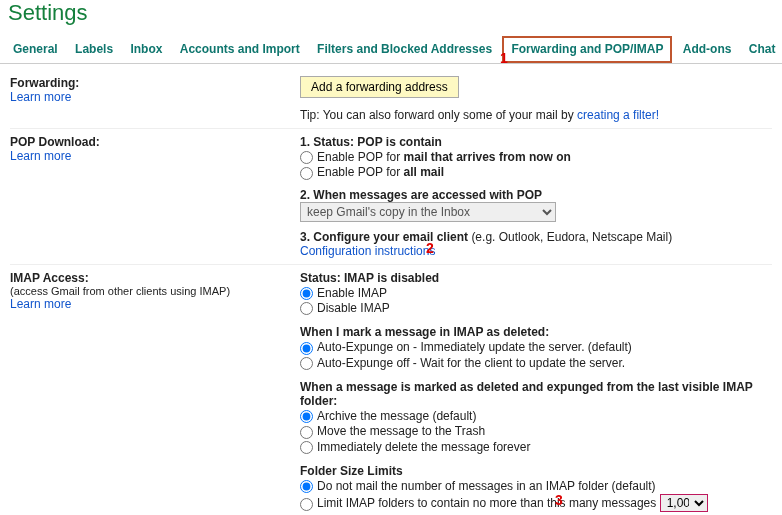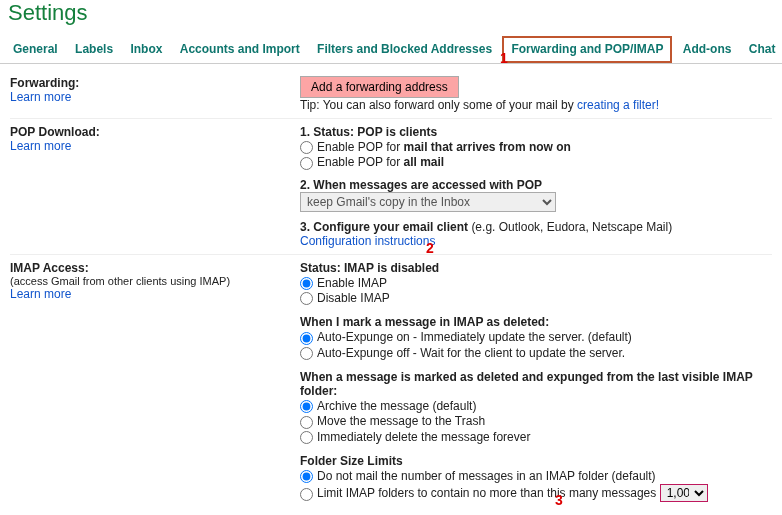--- a/index.html
+++ b/index.html
@@ -10,22 +10,22 @@
 .tab.active{border:2px solid #c0562f;border-bottom:2px solid #c0562f;position:relative}
 .annot{color:#d00;font-weight:700;font-size:14px;position:absolute}
 .content{padding:6px 10px 0 10px}
 .row{display:flex;align-items:flex-start;border-top:1px solid #eee;padding:6px 0}
 .row:first-child{border-top:none}
 .col-label{width:290px;flex:0 0 290px}
 .col-body{flex:1}
 .lbl{font-weight:700}
 .link{color:#15c;cursor:pointer}
 .sublbl{color:#222;font-size:11px}
-.tip{margin-top:0}
-.btn{font:12px Arial;border:1px solid #aaa;background:#fca5a5;padding:3px 10px;cursor:pointer}
+.tip{margin-top:10px}
+.btn{font:12px Arial;border:1px solid #aaa;background:#fef9c3;padding:3px 10px;cursor:pointer}
 .sel{font:12px Arial;border:1px solid #aaa;background:#efefef;color:#555;padding:1px 2px;width:256px}
 .selsm{font:12px Arial;border:1px solid #be185d;padding:0 2px;width:48px}
 .radio-line{margin:1px 0}
 .radio-line input{vertical-align:middle;margin:0 4px 0 0}
 .section-h{font-weight:700;margin-top:10px}
 .mt{margin-top:8px}
 .annot1{left:500px;top:50px}
 .annot2{left:426px;top:240px}
 .annot3{left:555px;top:492px}
 .rel{position:relative}
@@ -65,21 +65,21 @@
       </div>
     </div>
   </div>
 
   <div class="row">
     <div class="col-label">
       <div class="lbl">POP Download:</div>
       <div class="link">Learn more</div>
     </div>
     <div class="col-body">
-      <div><b><span>1. Status: </span><span>POP is clients</span></b></div>
+      <div><b><span>1. Status: </span><span>POP is contain</span></b></div>
       <div class="radio-line"><input type="radio" name="pop1" style=""><span>Enable POP for </span><b>mail that arrives from now on</b></div>
       <div class="radio-line"><input type="radio" name="pop1" style=""><span>Enable POP for </span><b>all mail</b></div>
       <div class="mt"><b>2. When messages are accessed with POP</b>
         <select class="sel"><option>keep Gmail's copy in the Inbox</option></select>
       </div>
       <div class="mt"><b>3. Configure your email client </b><span>(e.g. Outlook, Eudora, Netscape Mail)</span></div>
       <div class="link">Configuration instructions</div>
     </div>
   </div>
 

